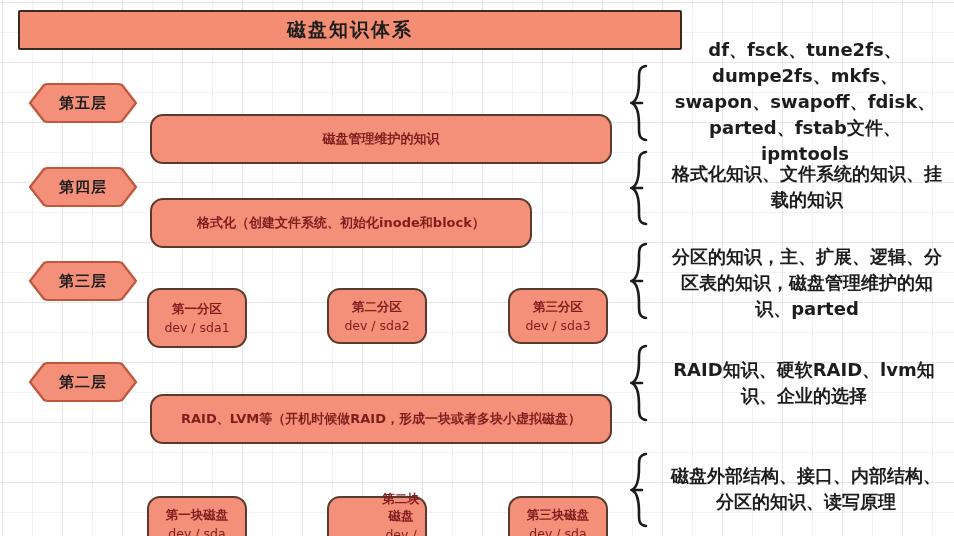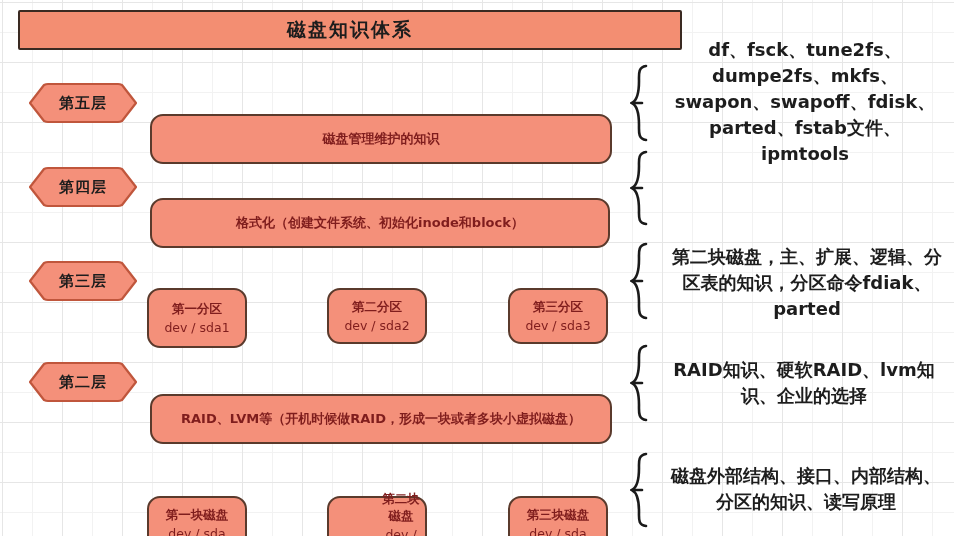--- a/index.html
+++ b/index.html
@@ -154,31 +154,32 @@
 
   <div class="note" style="left:668px; top:72px; width:274px; height:60px;">df、fsck、tune2fs、dumpe2fs、mkfs、swapon、swapoff、fdisk、parted、fstab文件、ipmtools</div>
 
   <div class="hex-wrap" style="left:28px; top:166px;">
     <svg width="110" height="42" viewBox="0 0 110 42">
       <path d="M2,21 L16,3 Q18,2 20,2 L90,2 Q92,2 94,3 L108,21 L94,39 Q92,40 90,40 L20,40 Q18,40 16,39 Z" fill="#f4907a" stroke="#c0563c" stroke-width="2.2" stroke-linejoin="round"></path>
     </svg>
     <div class="hex-label">第四层</div>
   </div>
 
-  <div class="obox" style="left:150px; top:162px; width:460px; height:50px;">
+  <div class="obox" style="left:150px; top:162px; width:382px; height:50px;">
     <div class="main-line">格式化（创建文件系统、初始化inode和block）</div>
   </div>
 
   <div class="brace" style="left:630px; top:150px;">
     <svg width="28" height="76" viewBox="0 0 28 76">
       <path d="M16,2 C8,3 9,10 9,16 C9,26 8,35 2,38 C8,41 9,50 9,60 C9,67 8,73 16,74" fill="none" stroke="#1a1a1a" stroke-width="2.6" stroke-linecap="round"></path>
       <path d="M2,38 L12,38" fill="none" stroke="#1a1a1a" stroke-width="2.6" stroke-linecap="round"></path>
     </svg>
   </div>
 
+  <div class="note" style="left:668px; top:164px; width:278px; height:46px;">格式化知识、文件系统的知识、挂载的知识</div>
 
   <div class="hex-wrap" style="left:28px; top:260px;">
     <svg width="110" height="42" viewBox="0 0 110 42">
       <path d="M2,21 L16,3 Q18,2 20,2 L90,2 Q92,2 94,3 L108,21 L94,39 Q92,40 90,40 L20,40 Q18,40 16,39 Z" fill="#f4907a" stroke="#c0563c" stroke-width="2.2" stroke-linejoin="round"></path>
     </svg>
     <div class="hex-label">第三层</div>
   </div>
 
   <div class="obox small" style="left:147px; top:252px; width:100px; height:60px;">
     <div class="main-line">第一分区</div>
@@ -193,21 +194,21 @@
     <div class="sub-line">dev / sda3</div>
   </div>
 
   <div class="brace" style="left:630px; top:242px;">
     <svg width="28" height="78" viewBox="0 0 28 78">
       <path d="M16,2 C8,3 9,10 9,17 C9,27 8,36 2,39 C8,42 9,51 9,61 C9,68 8,75 16,76" fill="none" stroke="#1a1a1a" stroke-width="2.6" stroke-linecap="round"></path>
       <path d="M2,39 L12,39" fill="none" stroke="#1a1a1a" stroke-width="2.6" stroke-linecap="round"></path>
     </svg>
   </div>
 
-  <div class="note" style="left:668px; top:260px; width:278px; height:46px;">第二块磁盘，主、扩展、逻辑、分区表的知识，分区命令fdiak、parted</div>
+  <div class="note" style="left:668px; top:260px; width:278px; height:46px;">分区的知识，主、扩展、逻辑、分区表的知识，磁盘管理维护的知识、parted</div>
 
   <div class="hex-wrap" style="left:28px; top:361px;text-align:center;">
     <svg width="110" height="42" viewBox="0 0 110 42">
       <path d="M2,21 L16,3 Q18,2 20,2 L90,2 Q92,2 94,3 L108,21 L94,39 Q92,40 90,40 L20,40 Q18,40 16,39 Z" fill="#f4907a" stroke="#c0563c" stroke-width="2.2" stroke-linejoin="round"></path>
     </svg>
     <div class="hex-label">第二层</div>
   </div>
 
   <div class="obox" style="left:150px; top:358px; width:462px; height:50px;">
     <div class="main-line">RAID、LVM等（开机时候做RAID，形成一块或者多块小虚拟磁盘）</div>

